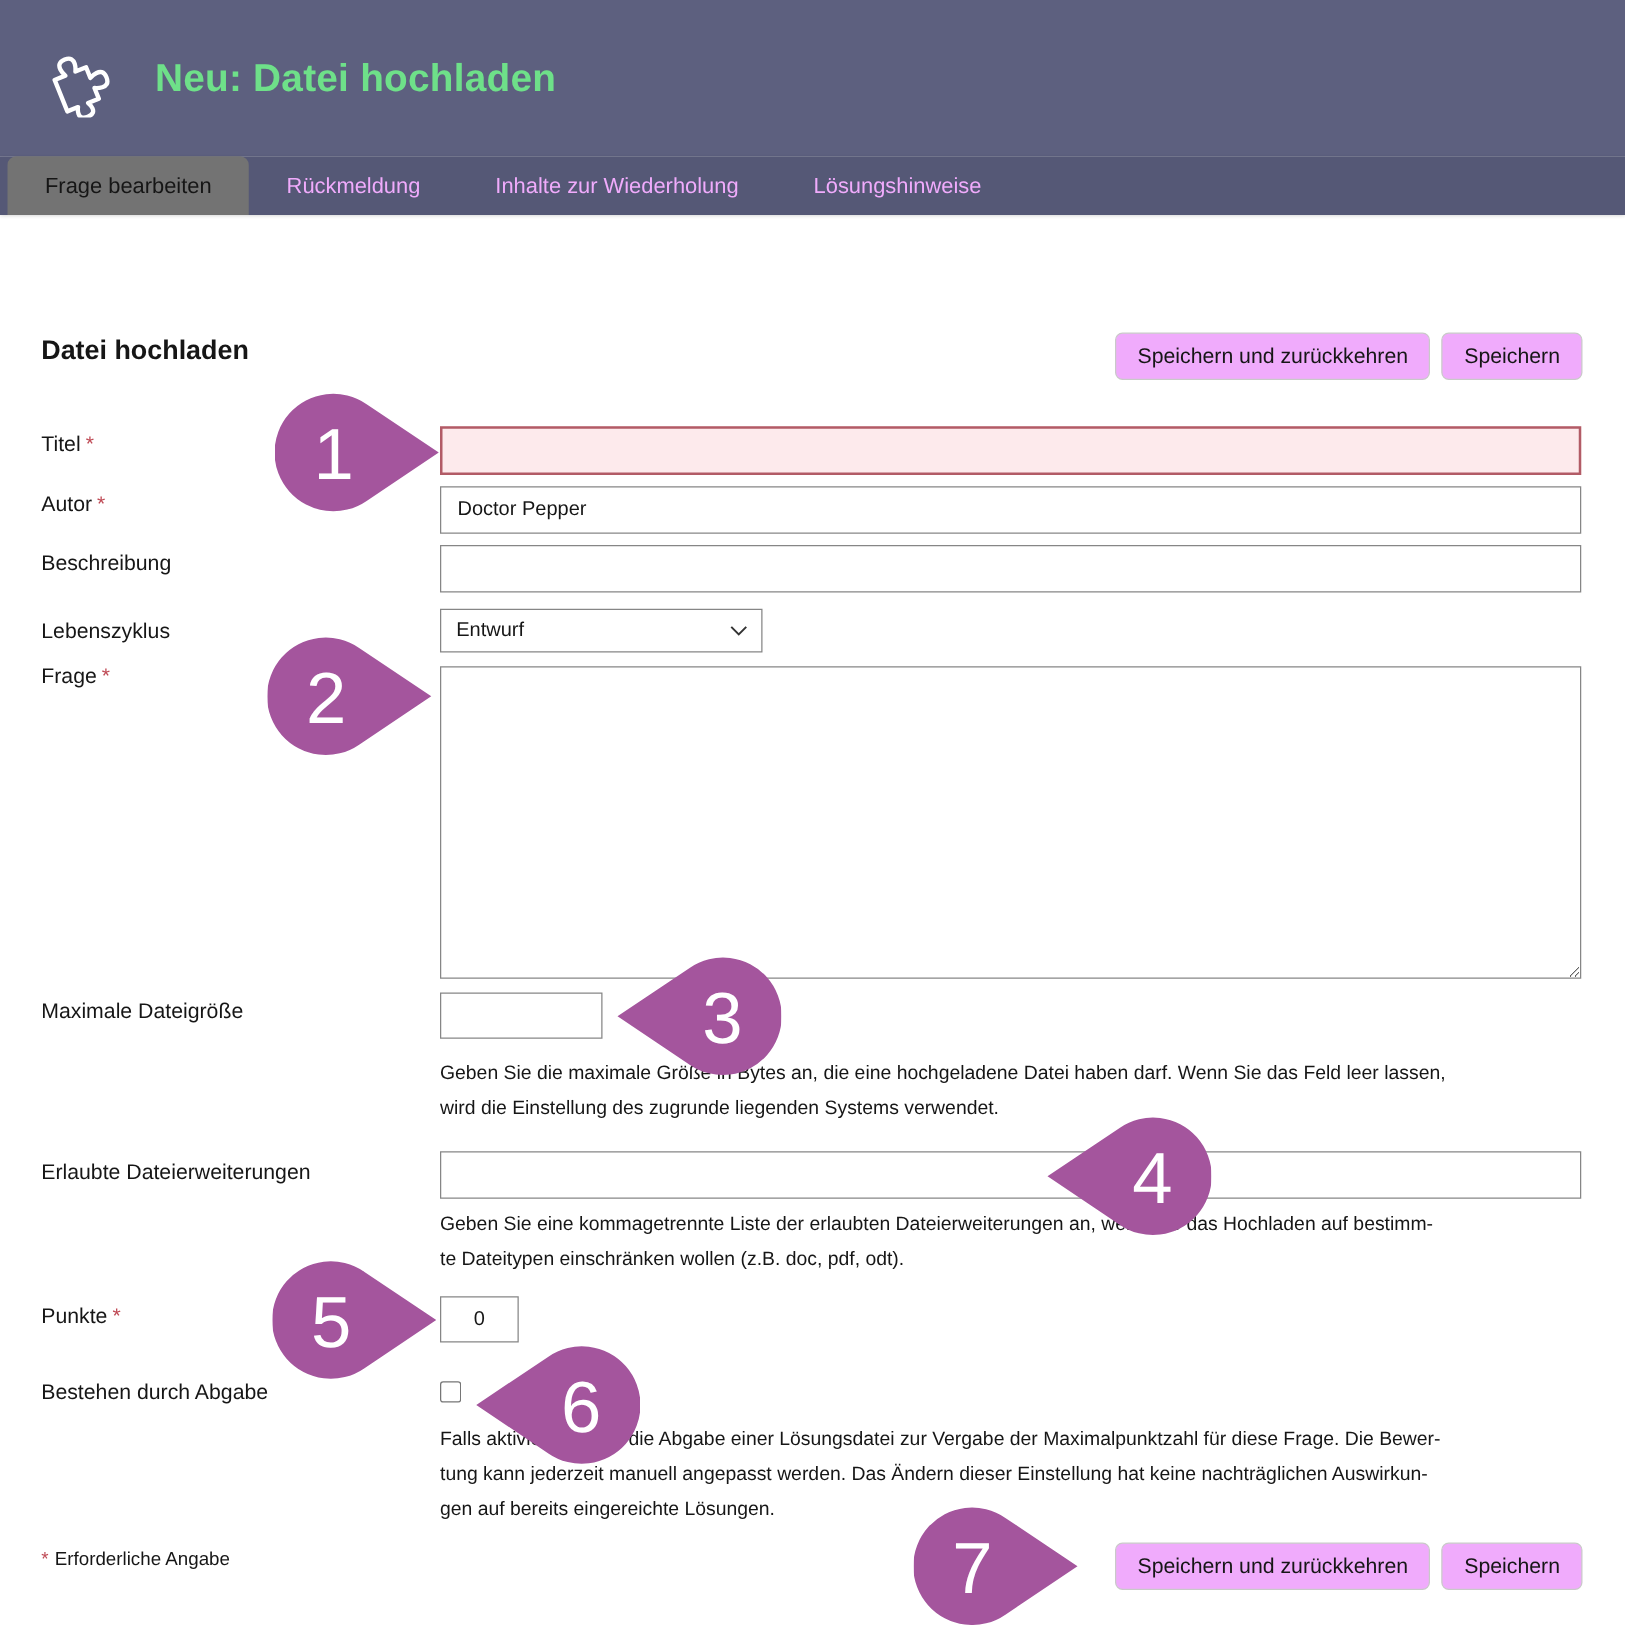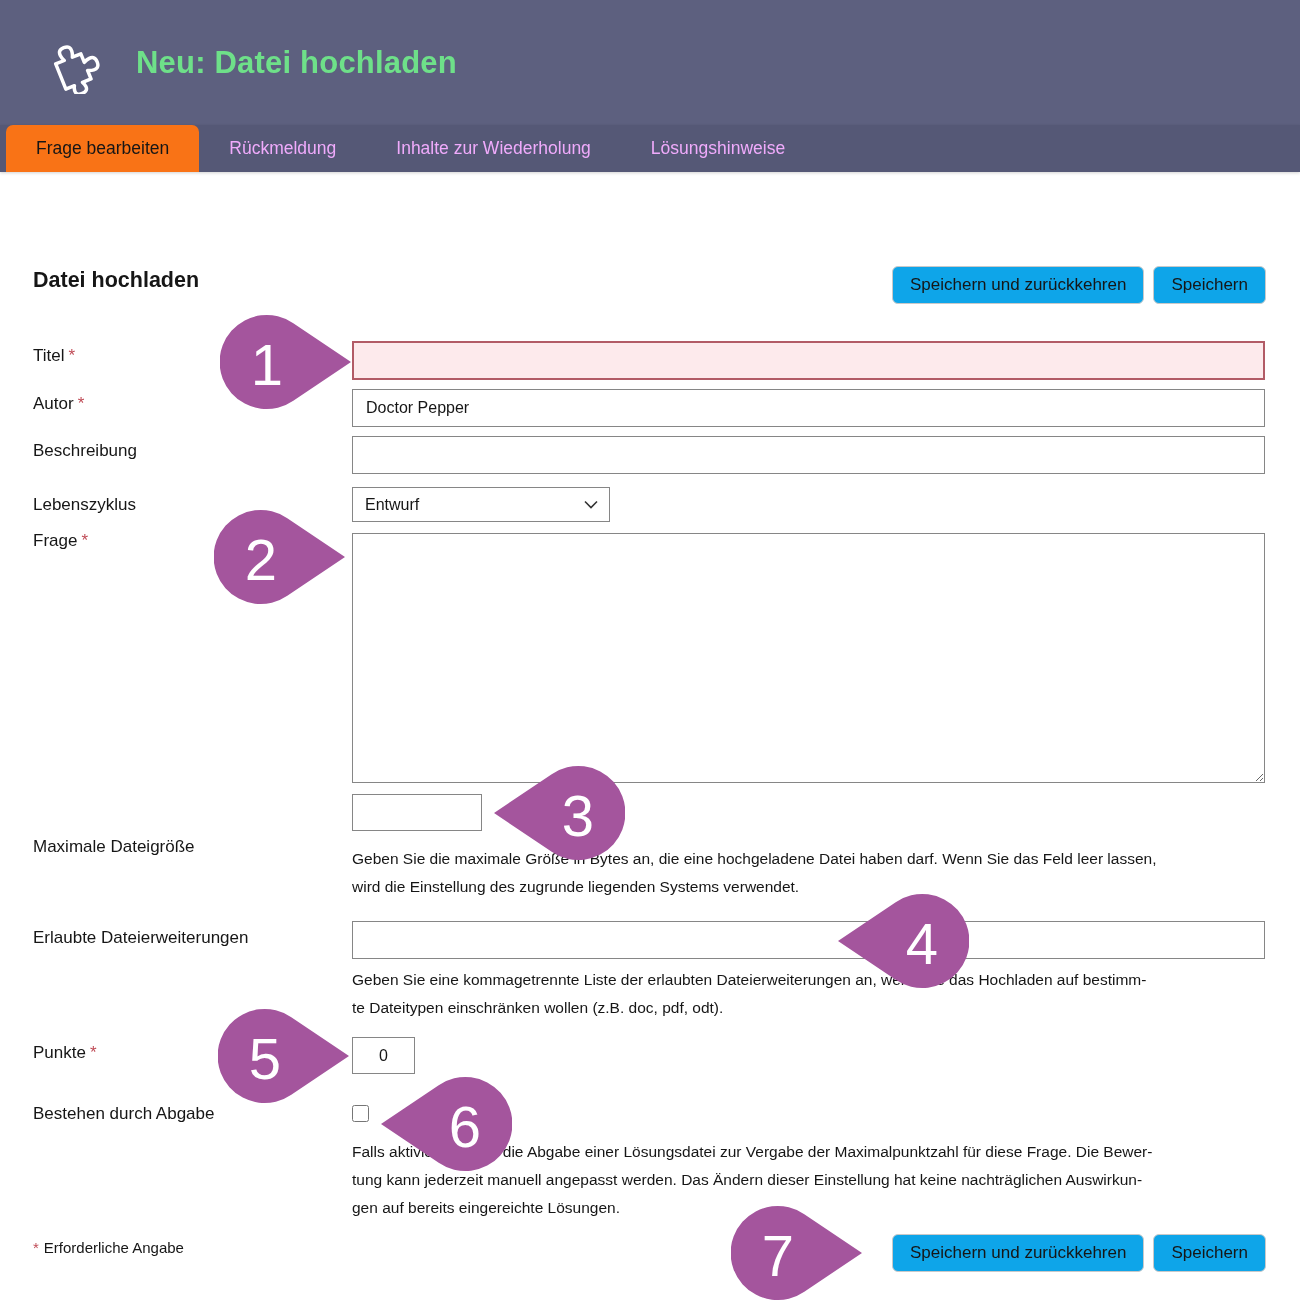--- a/index.html
+++ b/index.html
@@ -1,34 +1,34 @@
 <!DOCTYPE html>
 <html lang="de"><head>
 <meta charset="utf-8">
 <style>
   * { margin:0; padding:0; box-sizing:border-box; }
   html,body { width:1300px; height:1300px; background:#fff; font-family:"Liberation Sans", sans-serif; color:#161616; }
   .page { position:relative; width:1300px; height:1300px; overflow:hidden; background:#fff; }
 
   
-  .app-header { position:absolute; top:0; left:0; width:1300px; height:125px; background:#5d607f; display:flex; align-items:center; padding-left:40px; }
+  .app-header { position:absolute; top:0; left:0; width:1300px; height:125px; background:#5d607f; display:flex; align-items:center; padding-left:28px; }
   .app-header .logo { width:62px; height:62px; flex:0 0 auto; }
   .app-header h1 { margin-left:34px; font-size:31px; font-weight:bold; color:#6ee089; letter-spacing:.2px; }
 
   
   .tabbar { position:absolute; top:125px; left:0; width:1300px; height:47px; background:#555876; display:flex; align-items:stretch; box-shadow:0 1px 3px rgba(0,0,0,.18); }
   .back-link { display:flex; align-items:center; gap:11px; padding:0 26px 0 38px; color:#fff; font-size:17.5px; cursor:pointer; }
   .tab { display:flex; align-items:center; padding:0 30px; color:#f0abfc; font-size:17.5px; cursor:pointer; }
-  .tab.active { background:#f97316; color:#161616; border-radius:7px 7px 0 0; margin-left:6px; }
+  .tab.active { background:#737373; color:#161616; border-radius:7px 7px 0 0; margin-left:6px; }
 
   
   .page-title { position:absolute; left:33px; top:268px; font-size:21.5px; font-weight:bold; }
   .actions-top { position:absolute; top:266px; right:34px; display:flex; gap:9px; }
   .actions-bottom { position:absolute; top:1234px; right:34px; display:flex; gap:9px; }
-  .btn { height:38px; background:#0ea5e9; border:1px solid #c9c9c9; border-radius:6px; font-family:inherit; font-size:17px; color:#161616; padding:0 17px; cursor:pointer; white-space:nowrap; }
+  .btn { height:38px; background:#f0abfc; border:1px solid #c9c9c9; border-radius:6px; font-family:inherit; font-size:17px; color:#161616; padding:0 17px; cursor:pointer; white-space:nowrap; }
 
   
   .lbl { position:absolute; left:33px; font-size:17px; color:#161616; white-space:nowrap; }
   .req { color:#bf4a55; margin-left:4px; }
   .txt { position:absolute; left:352px; height:38px; width:913px; border:1px solid #868686; background:#fff; font-family:inherit; font-size:16px; padding:0 13px; color:#161616; }
   .txt.error { background:#fdeaec; border:2px solid #b25b66; height:39px; }
   .txt.small { width:130px; height:37px; }
   .txt.tiny { width:63px; height:37px; text-align:center; }
   .selwrap { position:absolute; left:352px; width:258px; height:35px; }
   .selwrap select { width:100%; height:100%; border:1px solid #868686; background:#fff; font-family:inherit; font-size:16px; padding:0 12px; appearance:none; -webkit-appearance:none; color:#161616; border-radius:0; }
@@ -99,21 +99,21 @@
     <svg class="chev" width="14" height="9" viewBox="0 0 14 9">
       <path d="M1,1.5 L7,7.5 L13,1.5" fill="none" stroke="#333" stroke-width="1.6"></path>
     </svg>
   </div>
 
   <div class="lbl" style="top:531px;">
     <span>Frage</span><span class="req">*</span>
   </div>
   <textarea class="bigarea" style=""></textarea>
 
-  <div class="lbl" style="top:837px;">Maximale Dateigröße</div>
+  <div class="lbl" style="top:799px;">Maximale Dateigröße</div>
   <input class="txt small" style="top: 794px;" type="text" value="">
   <div class="help" style="top:845px;">Geben Sie die maximale Größe in Bytes an, die eine hochgeladene Datei haben darf. Wenn Sie das Feld leer lassen,
 wird die Einstellung des zugrunde liegenden Systems verwendet.</div>
 
   <div class="lbl" style="top:928px;">Erlaubte Dateierweiterungen</div>
   <input class="txt" style="top: 921px;" type="text" value="">
   <div class="help" style="top:966px;">Geben Sie eine kommagetrennte Liste der erlaubten Dateierweiterungen an, wenn Sie das Hochladen auf bestimm-
 te Dateitypen einschränken wollen (z.B. doc, pdf, odt).</div>
 
   <div class="lbl" style="top:1043px;">

